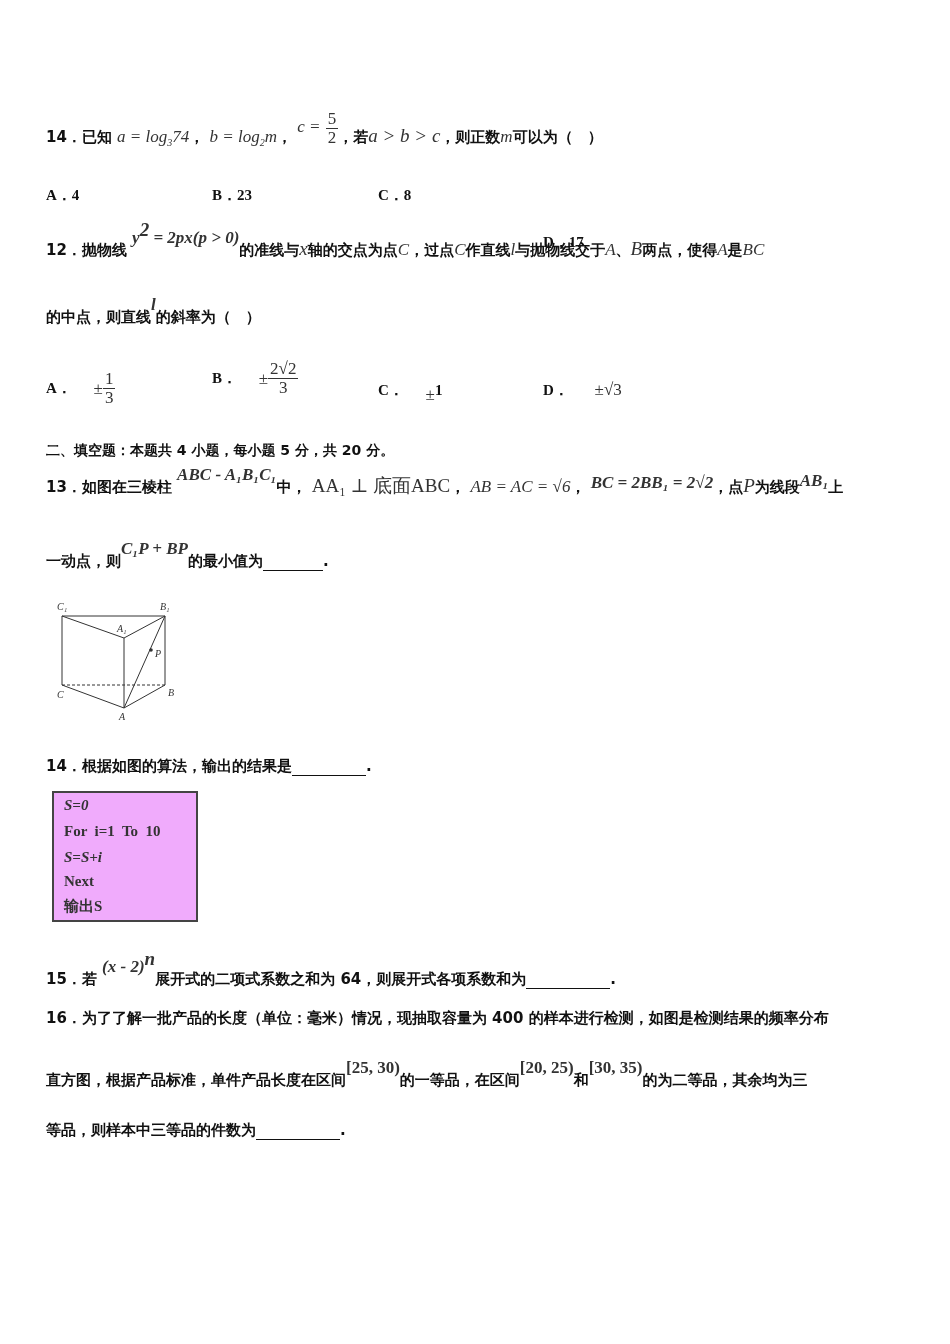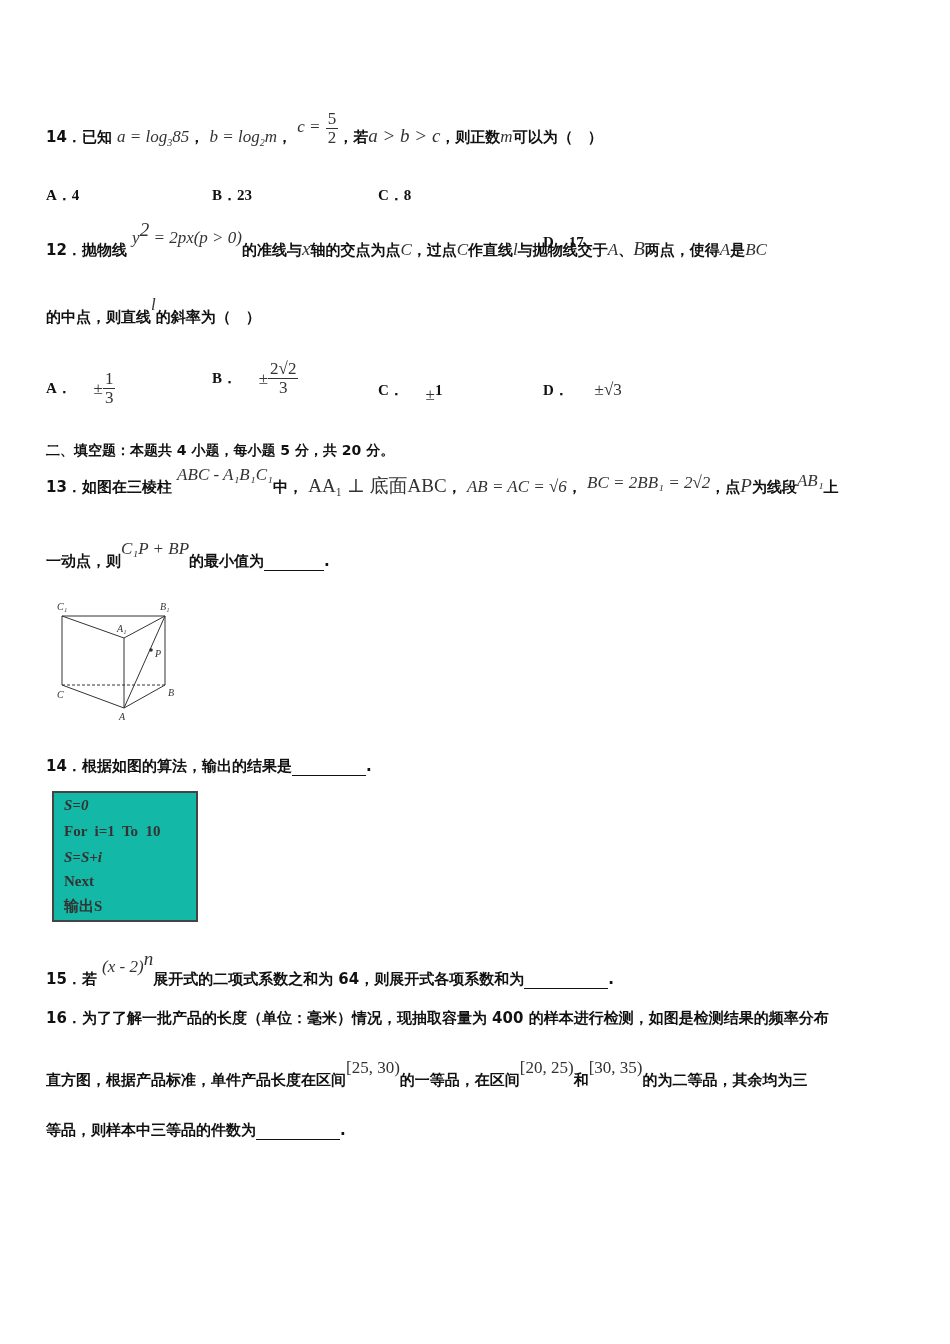--- a/index.html
+++ b/index.html
@@ -2,37 +2,37 @@
 <html><head>
 <meta charset="utf-8">
 <style>
   html, body { margin: 0; padding: 0; background: #ffffff; }
   body { width: 950px; height: 1344px; position: relative; overflow: hidden;
          font-family: "DejaVu Sans", "Liberation Sans", sans-serif; color: #111; }
   .line { position: absolute; left: 46px; font-size: 15px; font-weight: bold; white-space: nowrap; line-height: 20px; }
   .m { font-family: "Liberation Serif", "DejaVu Serif", serif; font-weight: normal; font-style: italic; font-size: 17px; color: #333; }
   .mn { font-family: "Liberation Serif", "DejaVu Serif", serif; font-weight: normal; font-size: 17px; color: #333; }
   .sm { font-size: 19px; }
-  .sup { position: relative; top: -12px; }
+  .sup { position: relative; top: -12px; font-weight: bold; }
   sub { font-size: 10px; }
   .frac { display: inline-block; vertical-align: middle; text-align: center; font-family: "Liberation Serif", serif; font-weight: normal; font-size: 17px; color: #333; line-height: 18px; }
   .frac .num { display: block; border-bottom: 1px solid #333; padding: 0 2px; }
   .frac .den { display: block; }
   .opt { position: absolute; font-size: 15px; font-weight: bold; font-family: "Liberation Serif", serif; white-space: nowrap; }
   .blank { display: inline-block; border-bottom: 1px solid #111; height: 16px; vertical-align: bottom; }
-  .code-box { position: absolute; left: 52px; top: 791px; width: 142px; height: 127px; border: 2px solid #444; background: #14b8a6; }
+  .code-box { position: absolute; left: 52px; top: 791px; width: 142px; height: 127px; border: 2px solid #444; background: #f0abfc; }
   .code-line { position: absolute; left: 10px; font-family: "Liberation Serif", serif; font-weight: bold; font-size: 15px; color: #333; }
   .code-line.it { font-style: italic; }
 </style>
 </head>
 <body>
 
 <div class="line" style="top:126px;">
   <span>14．</span><span>已知</span>
-  <span class="m"><span>a = log</span><sub>3</sub><span class="mn">85</span></span><span>，</span>
+  <span class="m"><span>a = log</span><sub>3</sub><span class="mn">74</span></span><span>，</span>
   <span class="m"><span>b = log</span><sub>2</sub><span>m</span></span><span>，</span>
   <span class="m" style="position:relative;top:-10px;">c =</span>
   <span class="frac" style="margin-top:-18px;"><span class="num">5</span><span class="den">2</span></span><span>，若</span><span class="m sm">a &gt; b &gt; c</span><span>，则正数</span><span class="m">m</span><span>可以为（　）</span>
 </div>
 <div class="opt" style="left:46px;top:186px;"><span>A．</span><span>4</span></div>
 <div class="opt" style="left:212px;top:186px;"><span>B．</span><span>23</span></div>
 <div class="opt" style="left:378px;top:186px;"><span>C．</span><span>8</span></div>
 <div class="opt" style="left:543px;top:193px;margin-top:40px;"><span>D．</span><span>17</span></div>
 
 <div class="line" style="top:232px;">

